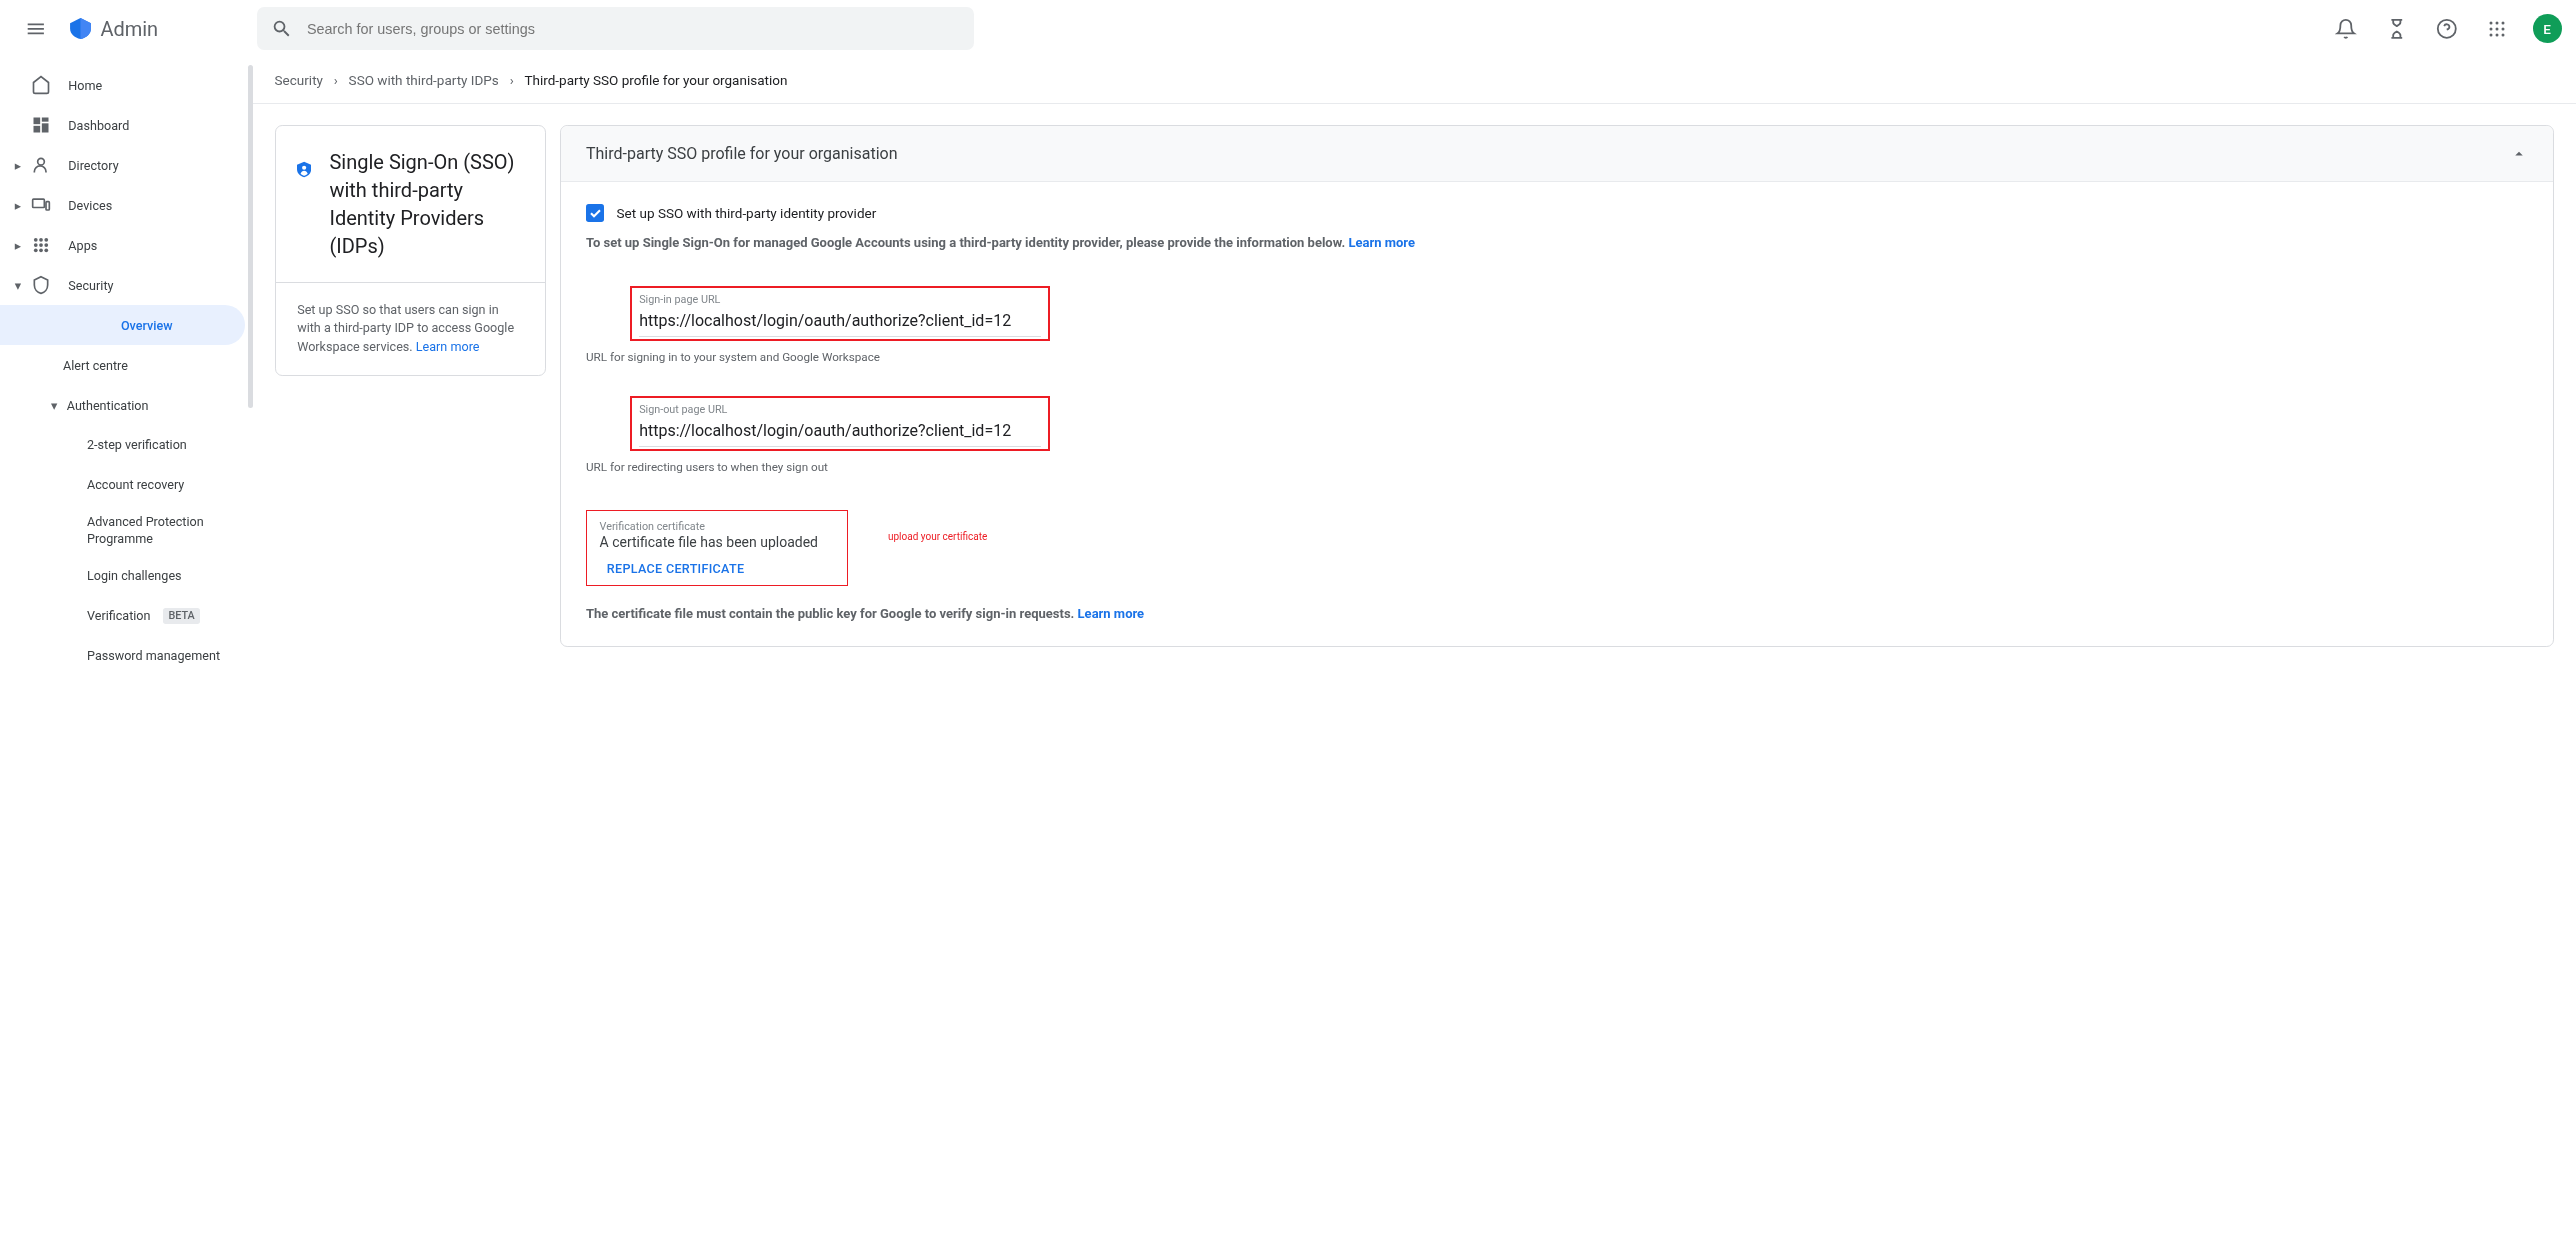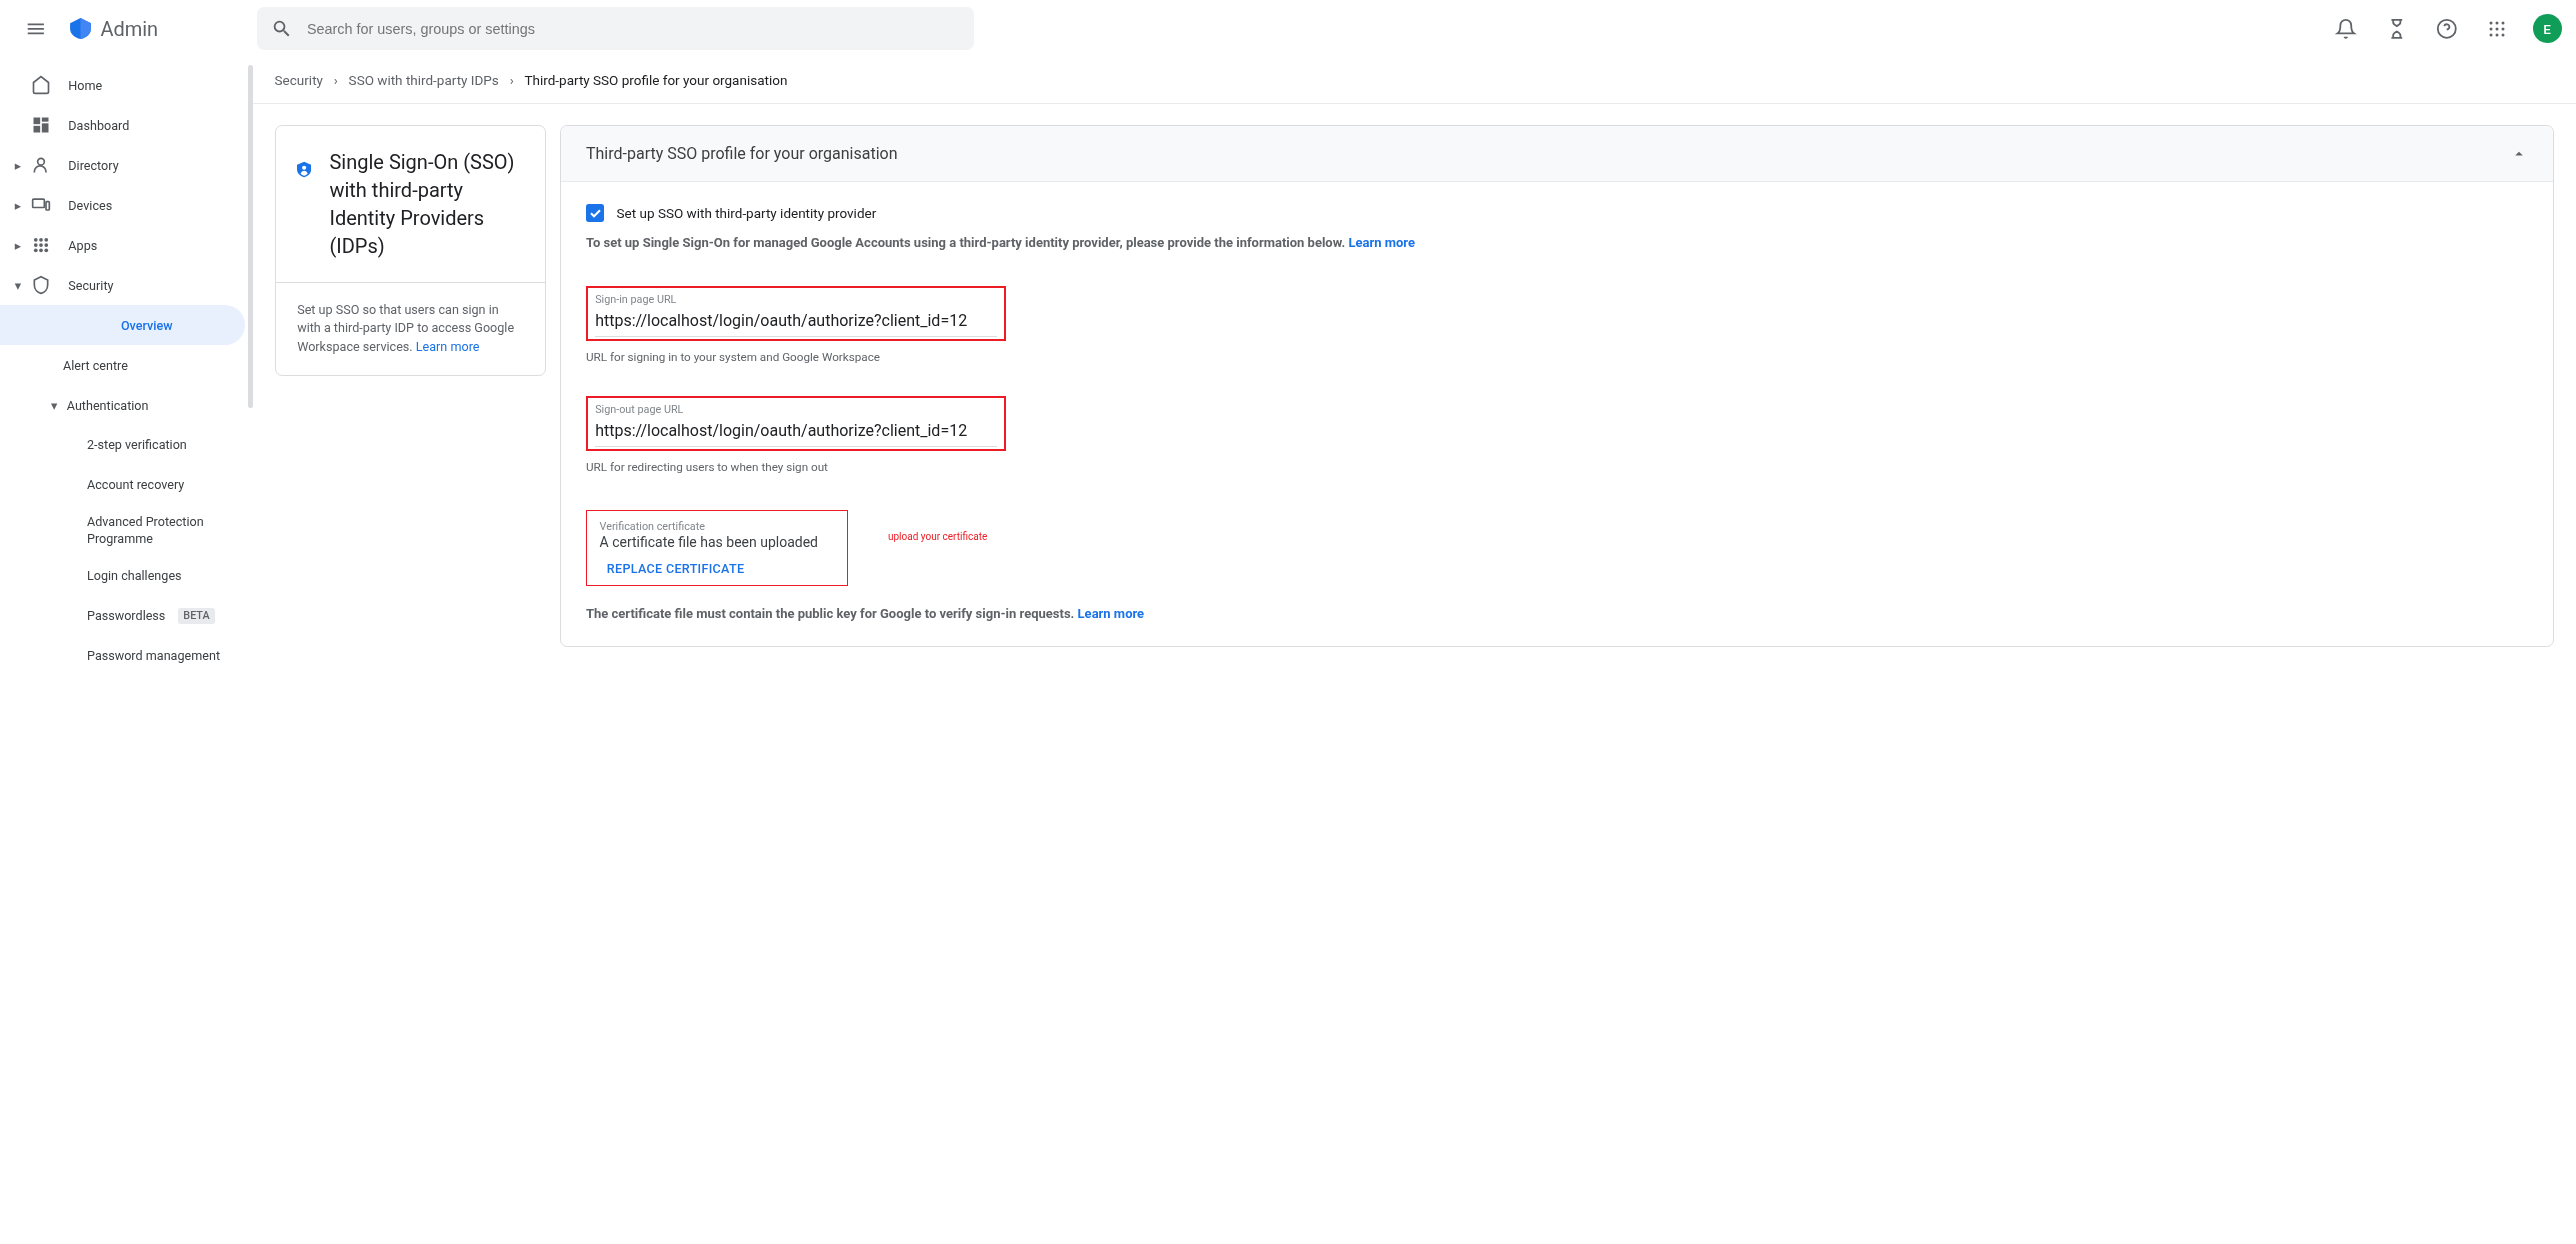--- a/index.html
+++ b/index.html
@@ -99,20 +99,21 @@
 .checkbox { width:18px;height:18px;background:#1a73e8;border-radius:2.7px;display:flex;align-items:center;justify-content:center;}
 .checkbox-label { font-size:13.5px; color:#202124;}
 .help-text { font-size:13px; color:#5f6368; line-height:1.6;font-weight:bold;}
 .help-text a { color:#1a73e8; text-decoration:none;}
 
 .field-block { margin-top:32px; position:relative;}
 .field-highlight {
   border: 2.7px solid #ed1c24;
   padding: 5.4px 7.2px 1.8px 7.2px;
   width: 420px;
+  margin-left: 44px;
 }
 .field-label-float {
   font-size:10.8px; color:#80868b; margin-bottom:1.8px;
 }
 .field-input {
   border:none; border-bottom:0.9px solid #dadce0;
   font-size:16px; padding: 3.6px 0 5.4px 0; width:100%;
   outline:none; color:#202124;
   font-family: inherit;
 }
@@ -273,21 +274,21 @@
     <div class="nav-item nav-sub2">
       <span class="nav-label">Account recovery</span>
     </div>
     <div class="nav-item nav-sub2" style="height:auto;padding-top:9px;padding-bottom:9px;">
       <span class="nav-label">Advanced Protection Programme</span>
     </div>
     <div class="nav-item nav-sub2">
       <span class="nav-label">Login challenges</span>
     </div>
     <div class="nav-item nav-sub2">
-      <span class="nav-label">Passwordless</span>
+      <span class="nav-label">Verification</span>
       <span class="beta-badge">BETA</span>
     </div>
     <div class="nav-item nav-sub2">
       <span class="nav-label">Password management</span>
     </div>
     <div class="sidebar-scroll-indicator"></div>
   </div>
 
   <div class="main">
     <div class="breadcrumb">

